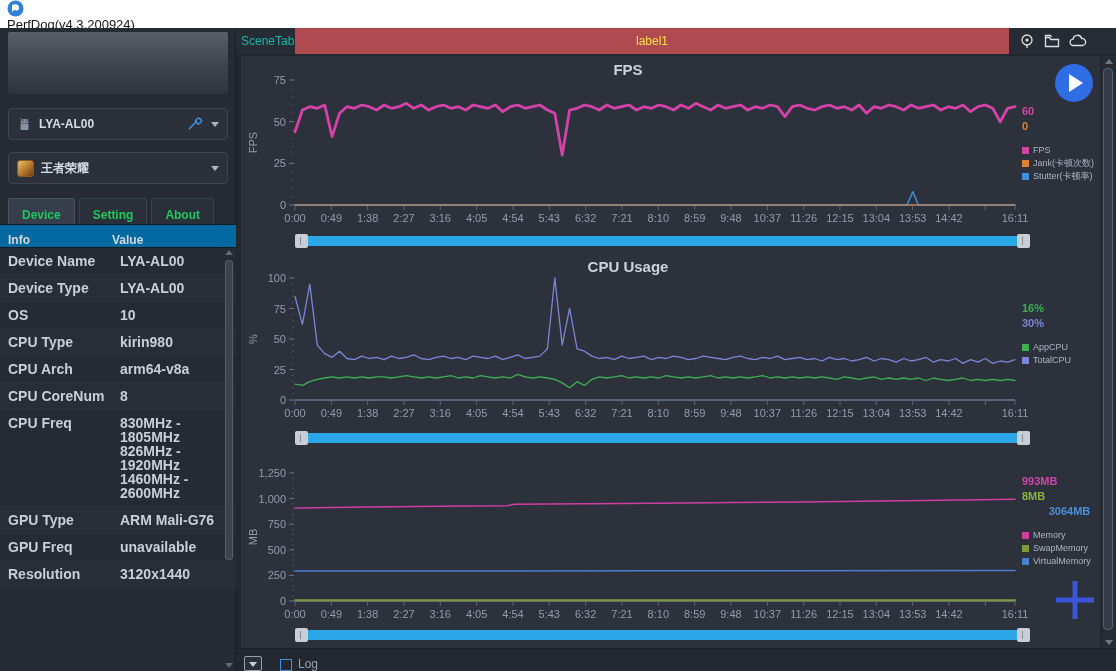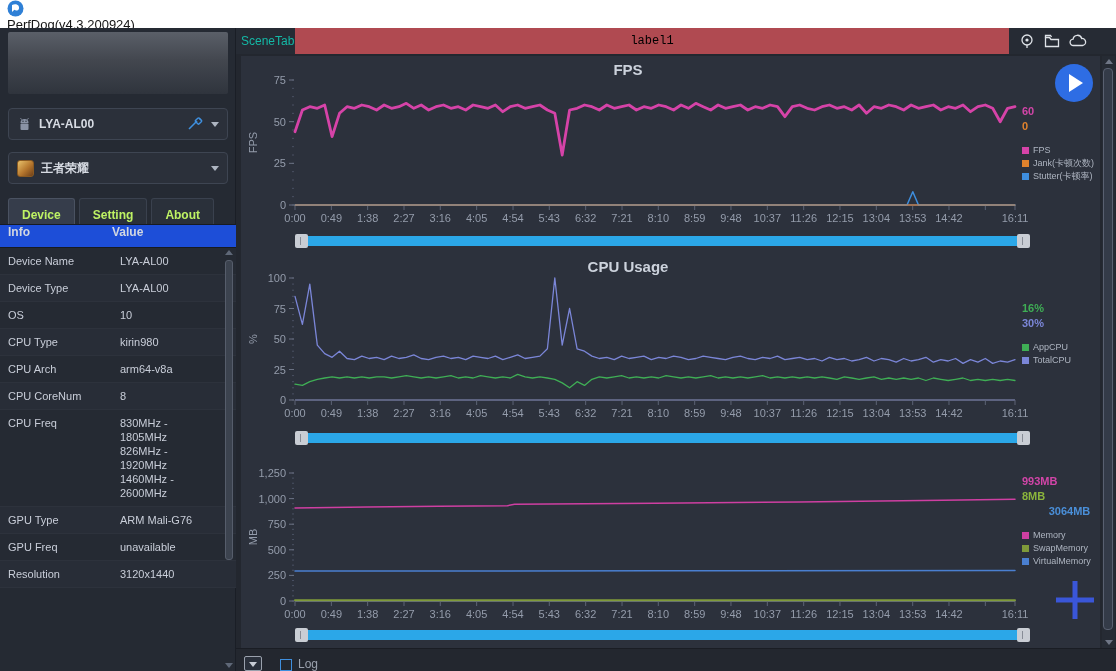--- a/index.html
+++ b/index.html
@@ -29,55 +29,55 @@
   .select .lbl { color:#d7dbe3; font-size:12px; font-weight:bold; margin-left:7px; flex:1;
     white-space:nowrap; overflow:hidden; }
   #device-select { top:80px; }
   #app-select { top:124px; }
   .caret { width:0; height:0; border-left:4px solid transparent; border-right:4px solid transparent;
     border-top:5px solid #aeb5c1; margin-left:8px; }
   .gameicon { width:17px; height:17px; border-radius:3px;
     background:linear-gradient(135deg,#e8c06a 0%,#b5762d 55%,#6e3f18 100%);
     border:1px solid #8a5a22; }
   .tabs { position:absolute; left:8px; top:170px; display:flex; gap:4px; }
-  .tab { height:32px; padding:0 13px; font-size:12px; font-weight:bold; color:#bef264;
+  .tab { height:32px; padding:0 13px; font-size:12px; font-weight:bold; color:#22c55e;
     background:#2a303a; border:1px solid #3a414e; border-bottom:none; border-radius:3px 3px 0 0;
     cursor:pointer; }
   .tab.active { background:#363d4b; border-color:#4a5261; }
 
   .infotable { position:absolute; left:0; top:196px; width:236px; height:447px; overflow:hidden;
     border-top:1px solid #171b22; }
-  .thead { display:flex; height:23px; align-items:flex-start; background:#1d4ed8;
+  .thead { display:flex; height:23px; align-items:flex-end; background:#0369a1;
     border-bottom:1px solid #171b22; }
   .thead span { font-size:12px; font-weight:bold; color:#d2d7e0; }
   .thead span:first-child { width:112px; padding-left:8px; }
   .trow { display:flex; border-bottom:1px solid #2d323c; background:#252a33; }
   .trow:nth-child(even) { background:#282d37; }
-  .tcell { font-size:11px; font-weight:normal; color:#c9ced9; padding:6px 4px 6px 8px;
+  .tcell { font-size:14px; font-weight:bold; color:#c9ced9; padding:6px 4px 6px 8px;
     line-height:14px; }
   .tcell.k { width:112px; }
   .tcell.v { width:112px; white-space:pre-line; word-break:break-all; }
   .tscroll { position:absolute; right:1px; top:220px; width:9px; height:422px; }
   .tscroll .up { position:absolute; top:2px; left:0; width:0; height:0;
     border-left:4px solid transparent; border-right:4px solid transparent;
     border-bottom:5px solid #5f6878; }
   .tscroll .thumb { position:absolute; top:12px; left:0; width:8px; height:300px;
     background:#3c434f; border:1px solid #565d6b; border-radius:3px; }
   .tscroll .down { position:absolute; bottom:2px; left:0; width:0; height:0;
     border-left:4px solid transparent; border-right:4px solid transparent;
     border-top:5px solid #5f6878; }
 
   
   .main { position:absolute; left:236px; top:0; width:880px; height:643px; background:#23272f; }
   .scenebar { position:absolute; left:0; top:0; width:880px; height:26px; background:#262b34;
     display:flex; align-items:center; }
   .scenetab { font-size:12px; color:#14b8a6; padding-left:5px; width:59px; }
   .redbar { width:714px; height:26px; background:#b04a51; display:flex; align-items:center;
     justify-content:center; cursor:pointer; }
-  .redbar span { color:#000000; font-size:12px;font-family:Liberation Mono, monospace; }
+  .redbar span { color:#fde047; font-size:12px; }
   .sceneicons { display:flex; gap:9px; margin-left:10px; }
   .sceneicons svg { cursor:pointer; }
 
   .charts { position:absolute; left:5px; top:28px; width:859px; height:592px; background:#2c313c; }
   .chart { position:relative; width:859px; height:197px; }
   .chart-title { position:absolute; top:5px; left:0; width:859px; padding-right:85px;
     text-align:center; font-size:15px; font-weight:bold; color:#ccd2dc; }
   svg.plot { position:absolute; left:0; top:0; width:859px; height:197px; }
   svg text { font-family:"Liberation Sans", sans-serif; }
 

